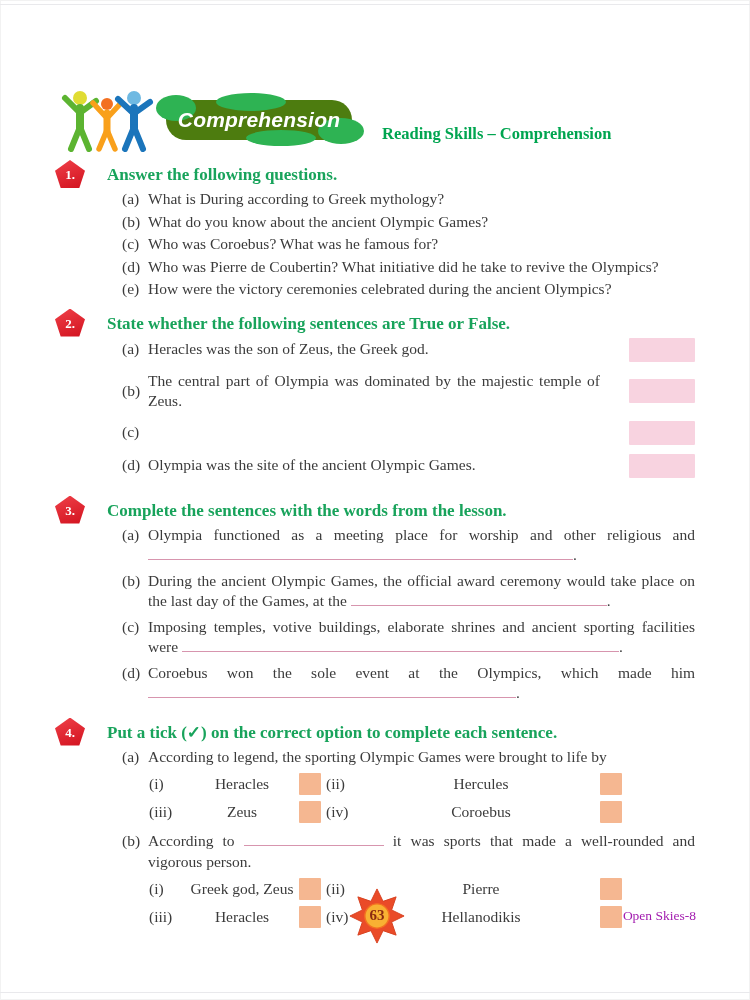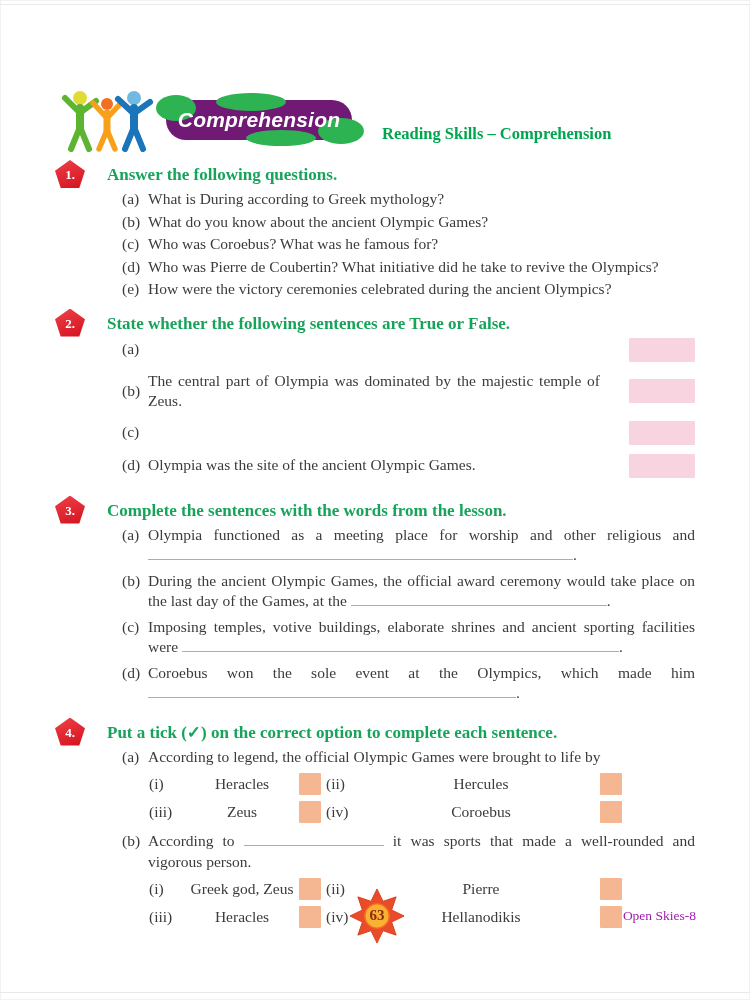--- a/index.html
+++ b/index.html
@@ -8,21 +8,21 @@
     font-family:"Liberation Serif",serif;color:#3b3b3b;overflow:hidden;
     box-shadow:inset 0 0 0 1px #f2f2f2;
   }
   .page::before{content:"";position:absolute;left:0;right:0;top:4px;border-top:1px solid #e9e9ec;}
   .page::after{content:"";position:absolute;left:0;right:0;bottom:7px;border-top:1px solid #e9e9ec;}
 
   
   .header{position:absolute;top:88px;left:60px;right:55px;height:64px;display:flex;align-items:center;}
   .figures{width:94px;height:64px;flex:0 0 auto;}
   .blob{
-    position:relative;margin-left:12px;width:186px;height:40px;background:#701a75;
+    position:relative;margin-left:12px;width:186px;height:40px;background:#4d7c0f;
     border-radius:20px;display:flex;align-items:center;justify-content:center;flex:0 0 auto;
   }
   .blob::before,.blob::after{content:"";position:absolute;background:#2eb353;border-radius:50%;}
   .blob::before{width:40px;height:26px;left:-10px;top:-5px;}
   .blob::after{width:46px;height:26px;right:-12px;bottom:-4px;}
   .blob .bump1{position:absolute;width:70px;height:18px;background:#2eb353;border-radius:50%;top:-7px;left:50px;}
   .blob .bump2{position:absolute;width:70px;height:16px;background:#2eb353;border-radius:50%;bottom:-6px;left:80px;}
   .blob-label{
     position:relative;z-index:2;color:#ffffff;font-family:"Liberation Sans",sans-serif;
     font-size:21px;font-weight:bold;font-style:italic;letter-spacing:.2px;
@@ -149,20 +149,21 @@
     </section>
 
     <section class="q">
       <div class="badge">
           <span>2.</span>
         </div>
       <div class="q-body">
         <div class="q-heading">State whether the following sentences are True or False.</div>
         <div class="item q2-item">
           <span class="ilabel">(a)</span>
+          <span class="itext">Heracles was the son of Zeus, the Greek god.</span>
           <span class="ansbox"></span>
         </div>
         <div class="item q2-item">
           <span class="ilabel">(b)</span>
           <span class="itext">The central part of Olympia was dominated by the majestic temple of Zeus.</span>
           <span class="ansbox"></span>
         </div>
         <div class="item q2-item">
           <span class="ilabel">(c)</span>
           <span class="ansbox"></span>
@@ -214,21 +215,21 @@
 
     <section class="q">
       <div class="badge">
           <span>4.</span>
         </div>
       <div class="q-body">
         <div class="q-heading">Put a tick (✓) on the correct option to complete each sentence.</div>
 
         <div class="item">
           <span class="ilabel">(a)</span>
-          <span class="itext">According to legend, the official Olympic Games were brought to life by</span>
+          <span class="itext">According to legend, the sporting Olympic Games were brought to life by</span>
         </div>
         <div class="options">
           <div class="opt">
             <span class="olabel">(i)</span>
             <span class="otext">Heracles</span>
             <span class="optbox"></span>
           </div>
           <div class="opt">
             <span class="olabel">(ii)</span>
             <span class="otext">Hercules</span>

